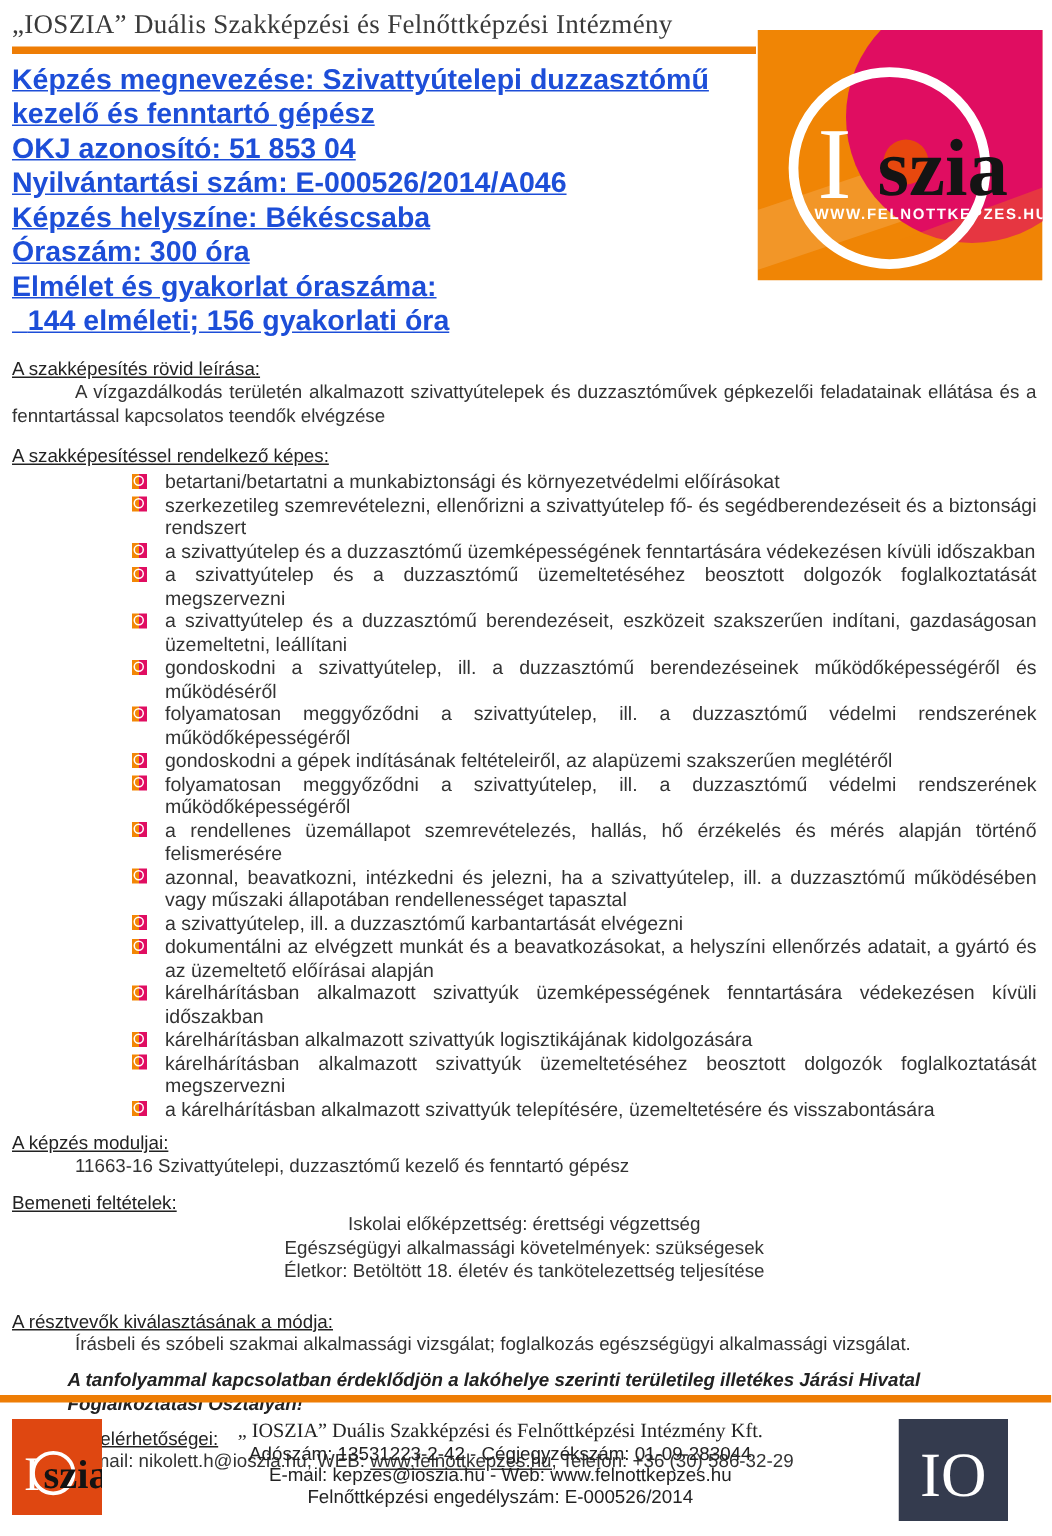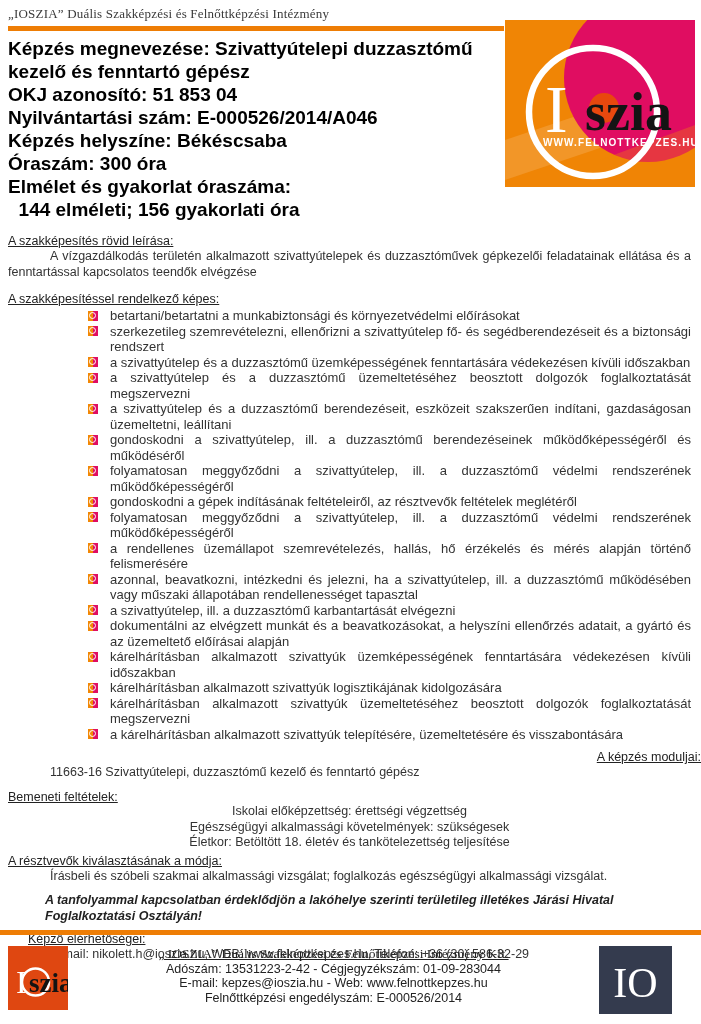--- a/index.html
+++ b/index.html
@@ -3,31 +3,32 @@
 <meta charset="utf-8">
 <style>
   html,body { margin:0; padding:0; background:#ffffff; }
   .page {
     position:relative; width:701px; height:1024px; overflow:hidden;
     background:#ffffff; font-family:"Liberation Sans", sans-serif; color:#1c1c1c;
   }
 
   
   .header { padding:6px 0 0 8px; }
-  .header-title { font-family:"Liberation Serif", serif; font-size:13px; color:#3a3a3a; letter-spacing:.2px; }
+  .header-title { font-family:"Liberation Serif", serif; font-size:18px; color:#3a3a3a; letter-spacing:.2px; }
   .header-rule { margin-top:4px; width:496px; height:5px; background:#ee7d05; }
 
   
   .logo-main { position:absolute; top:20px; left:505px; width:190px; height:167px; }
 
   
   .course-block {
     margin:6px 8px 0 8px; width:500px;
-    font-weight:bold; font-size:19px; line-height:23px; color:#000000;
+    font-weight:bold; font-size:19px; line-height:23px; color:#1d4ed8;
     white-space:pre-wrap;
+    text-decoration:underline;
   }
 
   
   .sec-heading {
     margin:12px 0 0 8px; font-size:12.5px; color:#222;
     text-decoration:underline; font-weight:normal;
   }
   .para {
     margin:0 10px 0 8px; font-size:12.5px; line-height:16px;
     text-align:justify; text-indent:42px; color:#333;
@@ -54,21 +55,21 @@
   }
   .contact-line { margin:0 10px 0 50px; font-size:12.5px; line-height:16px; color:#333; }
   .contact-link { text-decoration:underline; color:#333; cursor:pointer; }
 
   
   .footer { position:absolute; left:0; right:0; bottom:0; }
   .footer-rule { height:5px; background:#ee7d05; }
   .footer-row { display:flex; align-items:flex-start; padding:11px 6px 10px 8px; }
   .footer-logo-left  { width:60px; height:64px; flex:0 0 auto; }
   .footer-center { flex:1 1 auto; text-align:center; padding-top:1px; font-size:12.5px; line-height:14.5px; color:#222; }
-  .footer-company { font-family:"Liberation Serif", serif; font-size:13.5px;text-decoration:underline; }
+  .footer-company { font-family:"Liberation Serif", serif; font-size:13.5px; }
   .footer-logo-right { width:96px; height:68px; flex:0 0 auto; }
 </style>
 </head>
 <body>
 
 <div class="page">
 
   <div class="header">
     <div class="header-title">„IOSZIA” Duális Szakképzési és Felnőttképzési Intézmény</div>
     <div class="header-rule"></div>
@@ -102,41 +103,41 @@
 
   <div class="sec-heading">A szakképesítéssel rendelkező képes:</div>
   <ul class="cap-list">
     <li><span class="bullet"></span><span>betartani/betartatni a munkabiztonsági és környezetvédelmi előírásokat</span></li>
     <li><span class="bullet"></span><span>szerkezetileg szemrevételezni, ellenőrizni a szivattyútelep fő- és segédberendezéseit és a biztonsági rendszert</span></li>
     <li><span class="bullet"></span><span>a szivattyútelep és a duzzasztómű üzemképességének fenntartására védekezésen kívüli időszakban</span></li>
     <li><span class="bullet"></span><span>a szivattyútelep és a duzzasztómű üzemeltetéséhez beosztott dolgozók foglalkoztatását megszervezni</span></li>
     <li><span class="bullet"></span><span>a szivattyútelep és a duzzasztómű berendezéseit, eszközeit szakszerűen indítani, gazdaságosan üzemeltetni, leállítani</span></li>
     <li><span class="bullet"></span><span>gondoskodni a szivattyútelep, ill. a duzzasztómű berendezéseinek működőképességéről és működéséről</span></li>
     <li><span class="bullet"></span><span>folyamatosan meggyőződni a szivattyútelep, ill. a duzzasztómű védelmi rendszerének működőképességéről</span></li>
-    <li><span class="bullet"></span><span>gondoskodni a gépek indításának feltételeiről, az résztvevők feltételek meglétéről</span></li>
+    <li><span class="bullet"></span><span>gondoskodni a gépek indításának feltételeiről, az alapüzemi szakszerűen meglétéről</span></li>
     <li><span class="bullet"></span><span>folyamatosan meggyőződni a szivattyútelep, ill. a duzzasztómű védelmi rendszerének működőképességéről</span></li>
     <li><span class="bullet"></span><span>a rendellenes üzemállapot szemrevételezés, hallás, hő érzékelés és mérés alapján történő felismerésére</span></li>
     <li><span class="bullet"></span><span>azonnal, beavatkozni, intézkedni és jelezni, ha a szivattyútelep, ill. a duzzasztómű működésében vagy műszaki állapotában rendellenességet tapasztal</span></li>
     <li><span class="bullet"></span><span>a szivattyútelep, ill. a duzzasztómű karbantartását elvégezni</span></li>
     <li><span class="bullet"></span><span>dokumentálni az elvégzett munkát és a beavatkozásokat, a helyszíni ellenőrzés adatait, a gyártó és az üzemeltető előírásai alapján</span></li>
     <li><span class="bullet"></span><span>kárelhárításban alkalmazott szivattyúk üzemképességének fenntartására védekezésen kívüli időszakban</span></li>
     <li><span class="bullet"></span><span>kárelhárításban alkalmazott szivattyúk logisztikájának kidolgozására</span></li>
     <li><span class="bullet"></span><span>kárelhárításban alkalmazott szivattyúk üzemeltetéséhez beosztott dolgozók foglalkoztatását megszervezni</span></li>
     <li><span class="bullet"></span><span>a kárelhárításban alkalmazott szivattyúk telepítésére, üzemeltetésére és visszabontására</span></li>
   </ul>
 
-  <div class="sec-heading" style="margin-top:8px;text-align:right;">A képzés moduljai:</div>
+  <div class="sec-heading" style="margin-top:8px;">A képzés moduljai:</div>
   <div class="indent-line">11663-16 Szivattyútelepi, duzzasztómű kezelő és fenntartó gépész</div>
 
   <div class="sec-heading" style="margin-top:10px;">Bemeneti feltételek:</div>
   <div class="plain-line">Iskolai előképzettség: érettségi végzettség</div>
   <div class="plain-line">Egészségügyi alkalmassági követelmények: szükségesek</div>
   <div class="plain-line">Életkor: Betöltött 18. életév és tankötelezettség teljesítése</div>
 
-  <div class="sec-heading" style="margin-top:3px;">A résztvevők kiválasztásának a módja:</div>
+  <div class="sec-heading" style="margin-top:18px;">A résztvevők kiválasztásának a módja:</div>
   <div class="indent-line">Írásbeli és szóbeli szakmai alkalmassági vizsgálat; foglalkozás egészségügyi alkalmassági vizsgálat.</div>
 
   <div class="notice">A tanfolyammal kapcsolatban érdeklődjön a lakóhelye szerinti területileg illetékes Járási Hivatal Foglalkoztatási Osztályán!</div>
 
   <div class="sec-heading" style="margin-top:8px;margin-left:28px;">Képző elérhetőségei:</div>
   <div class="contact-line">
     <span>E-mail: nikolett.h@ioszia.hu, WEB: </span><span class="contact-link">www.felnottkepzes.hu,</span><span> Telefon: +36 (30) 586-32-29</span>
   </div>
 
   <div class="footer">

